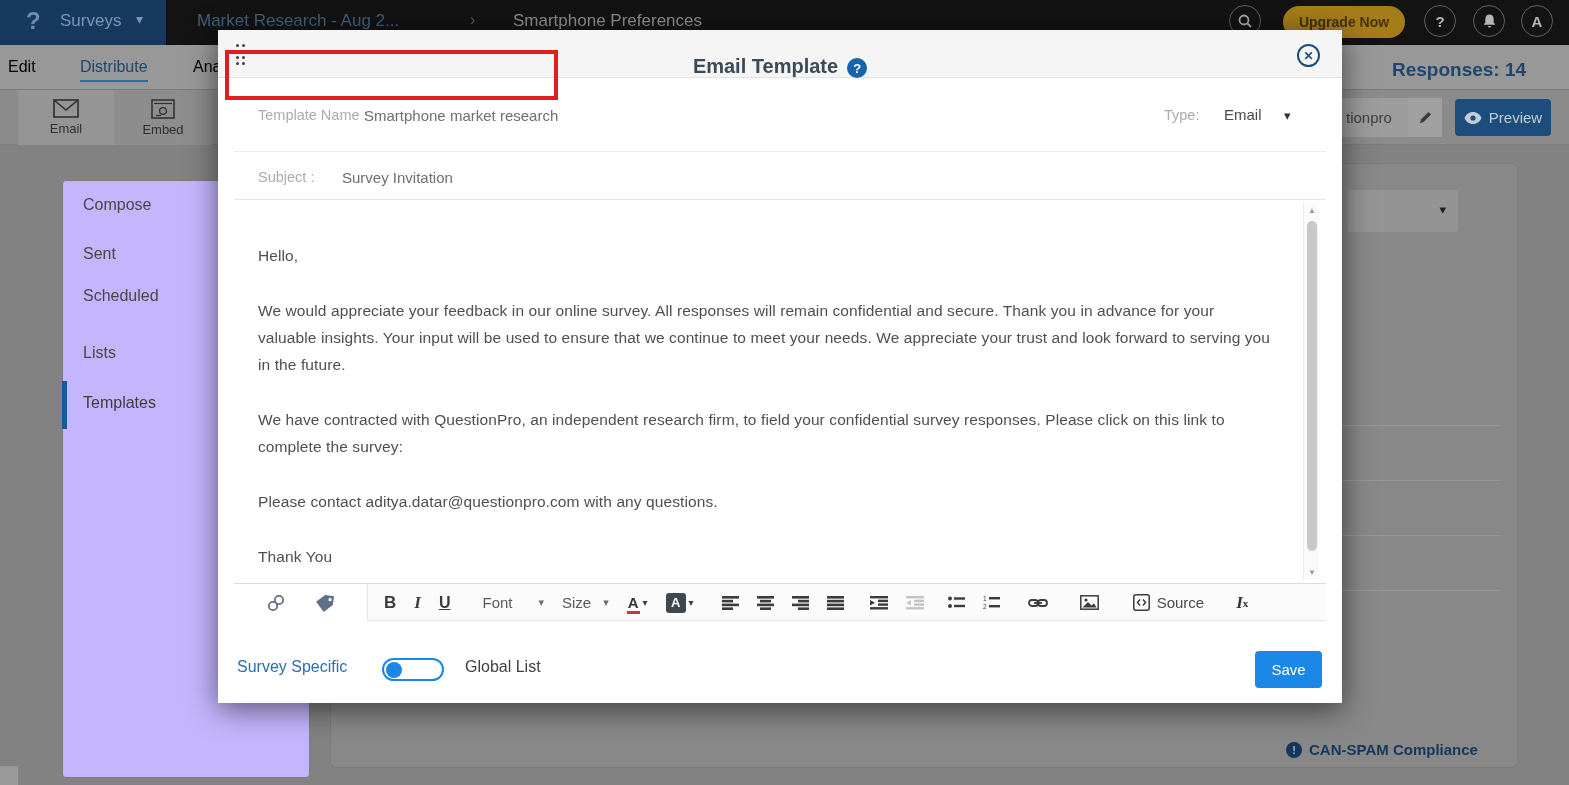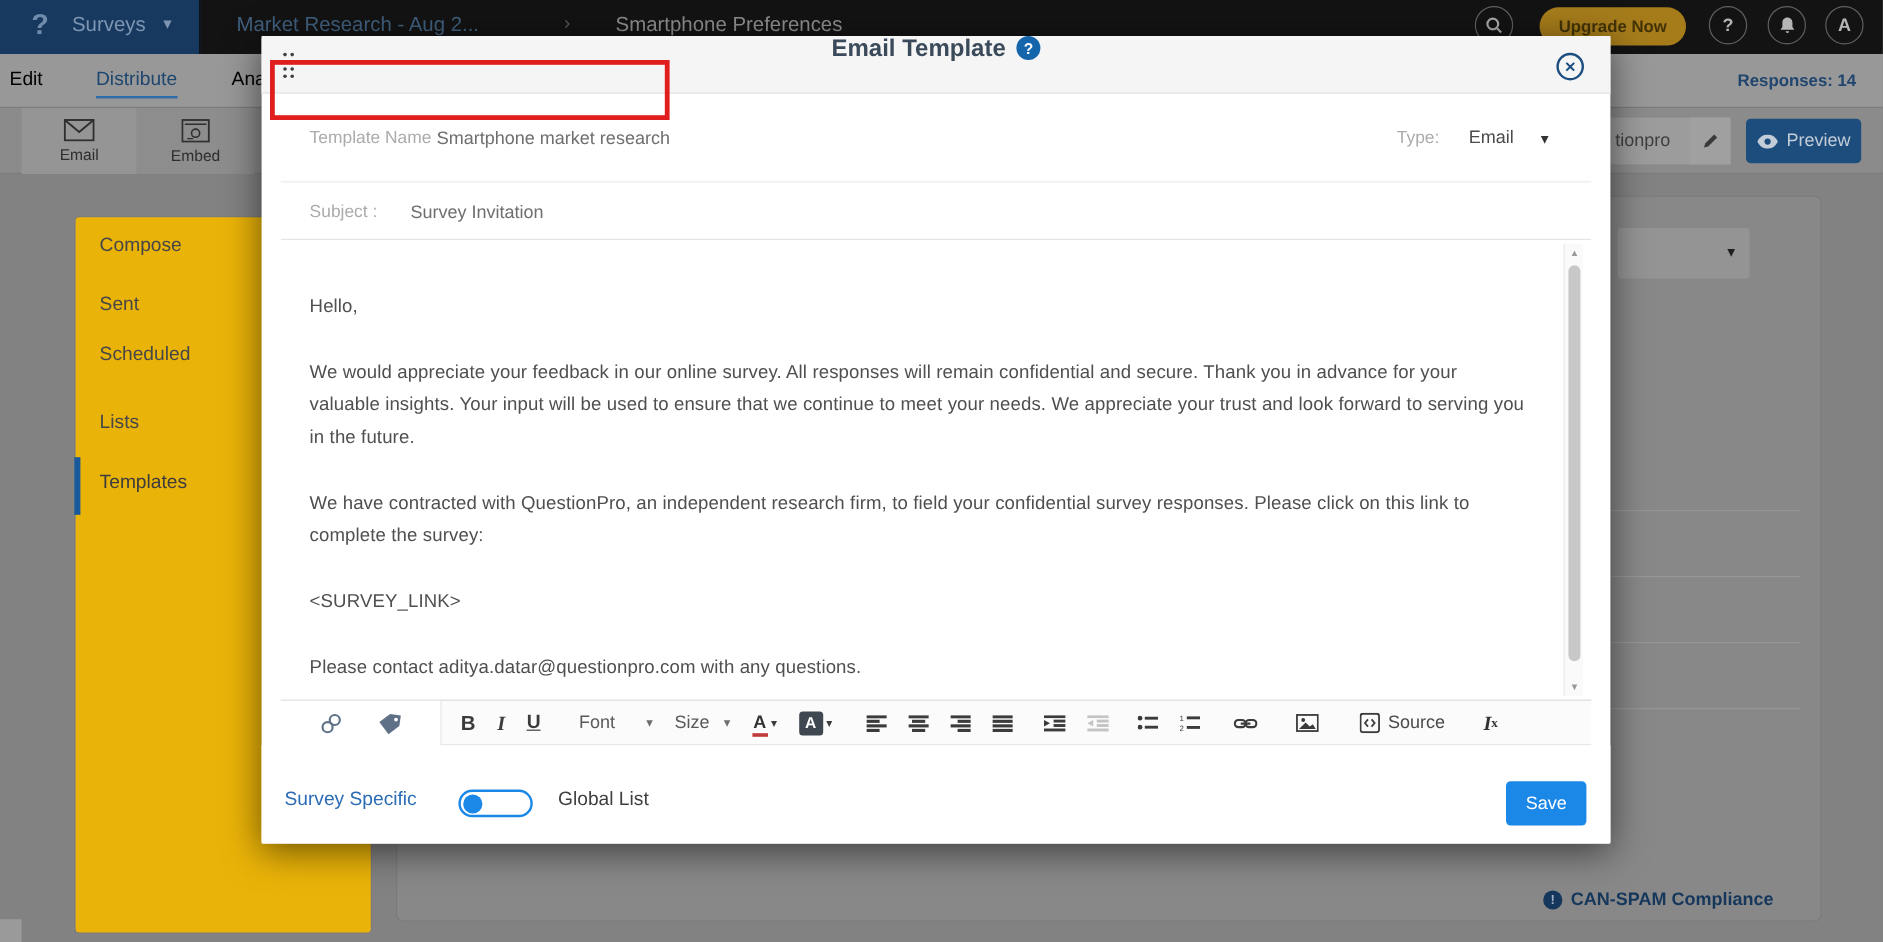--- a/index.html
+++ b/index.html
@@ -17,29 +17,29 @@
   .crumb-sep { position:absolute; left:470px; top:11px; font-size:16px; color:#5a5a5a; }
   .crumb-b { position:absolute; left:513px; top:11px; font-size:17px; color:#8e8e8e; }
   .hdr-circle { position:absolute; top:5px; width:32px; height:32px; border:1px solid #5f5f5f; border-radius:50%;
                 display:flex; align-items:center; justify-content:center; color:#b5b5b5; font-size:15px; font-weight:bold; }
   .upgrade-btn { position:absolute; left:1283px; top:6px; width:122px; height:32px; background:#a67c1b; border-radius:16px;
                  display:flex; align-items:center; justify-content:center; font-size:14px; font-weight:bold; color:#433307; }
 
   .tabbar { position:absolute; left:0; top:45px; width:1569px; height:45px; background:#989898; border-bottom:1px solid #7c7c7c; }
   .tab { position:absolute; top:13px; font-size:16px; color:#000000; }
   .tab.active { color:#1e466e; border-bottom:2px solid #2e6ca8; padding-bottom:4px; }
-  .responses { position:absolute; left:1448px; top:14px; font-size:14px; font-weight:bold; color:#20456e; }
+  .responses { position:absolute; left:1392px; top:14px; font-size:19px; font-weight:bold; color:#20456e; }
 
   .dist-strip { position:absolute; left:0; top:90px; width:1569px; height:55px; background:#8b8b8b; border-bottom:1px solid #7c7c7c; }
   .dist-tab { position:absolute; top:0; height:55px; display:flex; flex-direction:column; align-items:center; justify-content:center; gap:3px; }
   .dist-tab .lbl { font-size:13px; color:#2e2e2e; }
 
   .content-bg { position:absolute; left:0; top:145px; width:1569px; height:640px; background:#828282; }
   .big-panel { position:absolute; left:330px; top:163px; width:1188px; height:605px; background:#888888; border:1px solid #7b7b7b; border-radius:6px; }
-  .side-panel { position:absolute; left:62px; top:180px; width:248px; height:598px; background:#eab308; border:1px solid #7d7d7d; border-radius:4px; }
+  .side-panel { position:absolute; left:62px; top:180px; width:248px; height:598px; background:#c4b5fd; border:1px solid #7d7d7d; border-radius:4px; }
   .side-item { position:absolute; left:20px; font-size:16px; color:#474747; }
   .side-item.active { color:#3c3c3c; }
   .active-bar { position:absolute; left:-1px; top:200px; width:5px; height:48px; background:#17599a; }
 
   .bg-dropdown { position:absolute; left:1348px; top:190px; width:110px; height:42px; background:#949494; border-radius:3px; }
   .bg-dropdown .caret { position:absolute; right:12px; top:12px; color:#1f1f1f; font-size:13px; }
   .faint-row { position:absolute; left:1336px; width:164px; height:1px; background:#979797; }
 
   .url-box { position:absolute; left:1342px; top:98px; width:100px; height:39px; background:#9c9c9c; display:flex; align-items:center; }
   .url-box span { font-size:15px; color:#3f3f3f; padding-left:4px; }
@@ -50,21 +50,21 @@
   .info-dot { width:16px; height:16px; border-radius:50%; background:#16375c; color:#9fb0c2; font-size:11px; font-weight:bold;
               display:flex; align-items:center; justify-content:center; }
   .corner-chip { position:absolute; left:0; top:766px; width:18px; height:19px; background:#9a9a9a; }
 
   
   .modal { position:absolute; left:218px; top:30px; width:1124px; height:673px; background:#ffffff; border-radius:2px;
            box-shadow:0 6px 30px rgba(0,0,0,0.55); }
   .modal-header { position:absolute; left:0; top:0; width:1124px; height:48px; background:#f5f5f5; border-bottom:1px solid #e3e3e3; }
   .drag-handle { position:absolute; left:18px; top:14px; display:grid; grid-template-columns:4px 4px; grid-auto-rows:4px; gap:2px; }
   .drag-handle i { width:3px; height:3px; background:#3f3f3f; border-radius:50%; }
-  .modal-title-wrap { position:absolute; left:0; top:0; width:1124px; height:48px; display:flex; align-items:flex-start; justify-content:center; gap:9px; }
+  .modal-title-wrap { position:absolute; left:0; top:0; width:1124px; height:48px; display:flex; align-items:flex-end; justify-content:center; gap:9px; }
   .modal-title { font-size:20px; font-weight:bold; color:#3a4a5a; }
   .help-badge { width:20px; height:20px; border-radius:50%; background:#1565ad; color:#ffffff; font-size:13px; font-weight:bold;
                 display:flex; align-items:center; justify-content:center; }
   .close-btn { position:absolute; left:1079px; top:14px; width:23px; height:23px; border:2px solid #1c4e80; border-radius:50%;
                color:#1c4e80; font-size:12px; font-weight:bold; display:flex; align-items:center; justify-content:center; }
 
   .name-row { position:absolute; left:16px; top:48px; width:1092px; height:74px; border-bottom:1px solid #ececec; }
   .field-label { font-size:14.5px; color:#ababab; }
   .field-value { font-size:15px; color:#6f6f6f; }
   .subject-row { position:absolute; left:16px; top:122px; width:1092px; height:48px; border-bottom:1px solid #e5e5e5; }
@@ -241,21 +241,20 @@
 
   <div class="subject-row">
     <span class="field-label abs" style="left:24px; top:17px;">Subject :</span>
     <span class="field-value abs" style="left:108px; top:17px;">Survey Invitation</span>
   </div>
 
   <div class="editor">
     <p>Hello,</p>
     <p>We would appreciate your feedback in our online survey. All responses will remain confidential and secure. Thank you in advance for your valuable insights. Your input will be used to ensure that we continue to meet your needs. We appreciate your trust and look forward to serving you in the future.</p>
     <p>We have contracted with QuestionPro, an independent research firm, to field your confidential survey responses. Please click on this link to complete the survey:</p>
-    <p>&lt;SURVEY_LINK&gt;</p>
     <p>Please contact aditya.datar@questionpro.com with any questions.</p>
     <p>Thank You</p>
   </div>
 
   <div class="scrollbar">
     <span class="sb-arrow" style="top:3px;">▲</span>
     <div class="sb-thumb"></div>
     <span class="sb-arrow" style="bottom:3px;">▼</span>
   </div>
 

